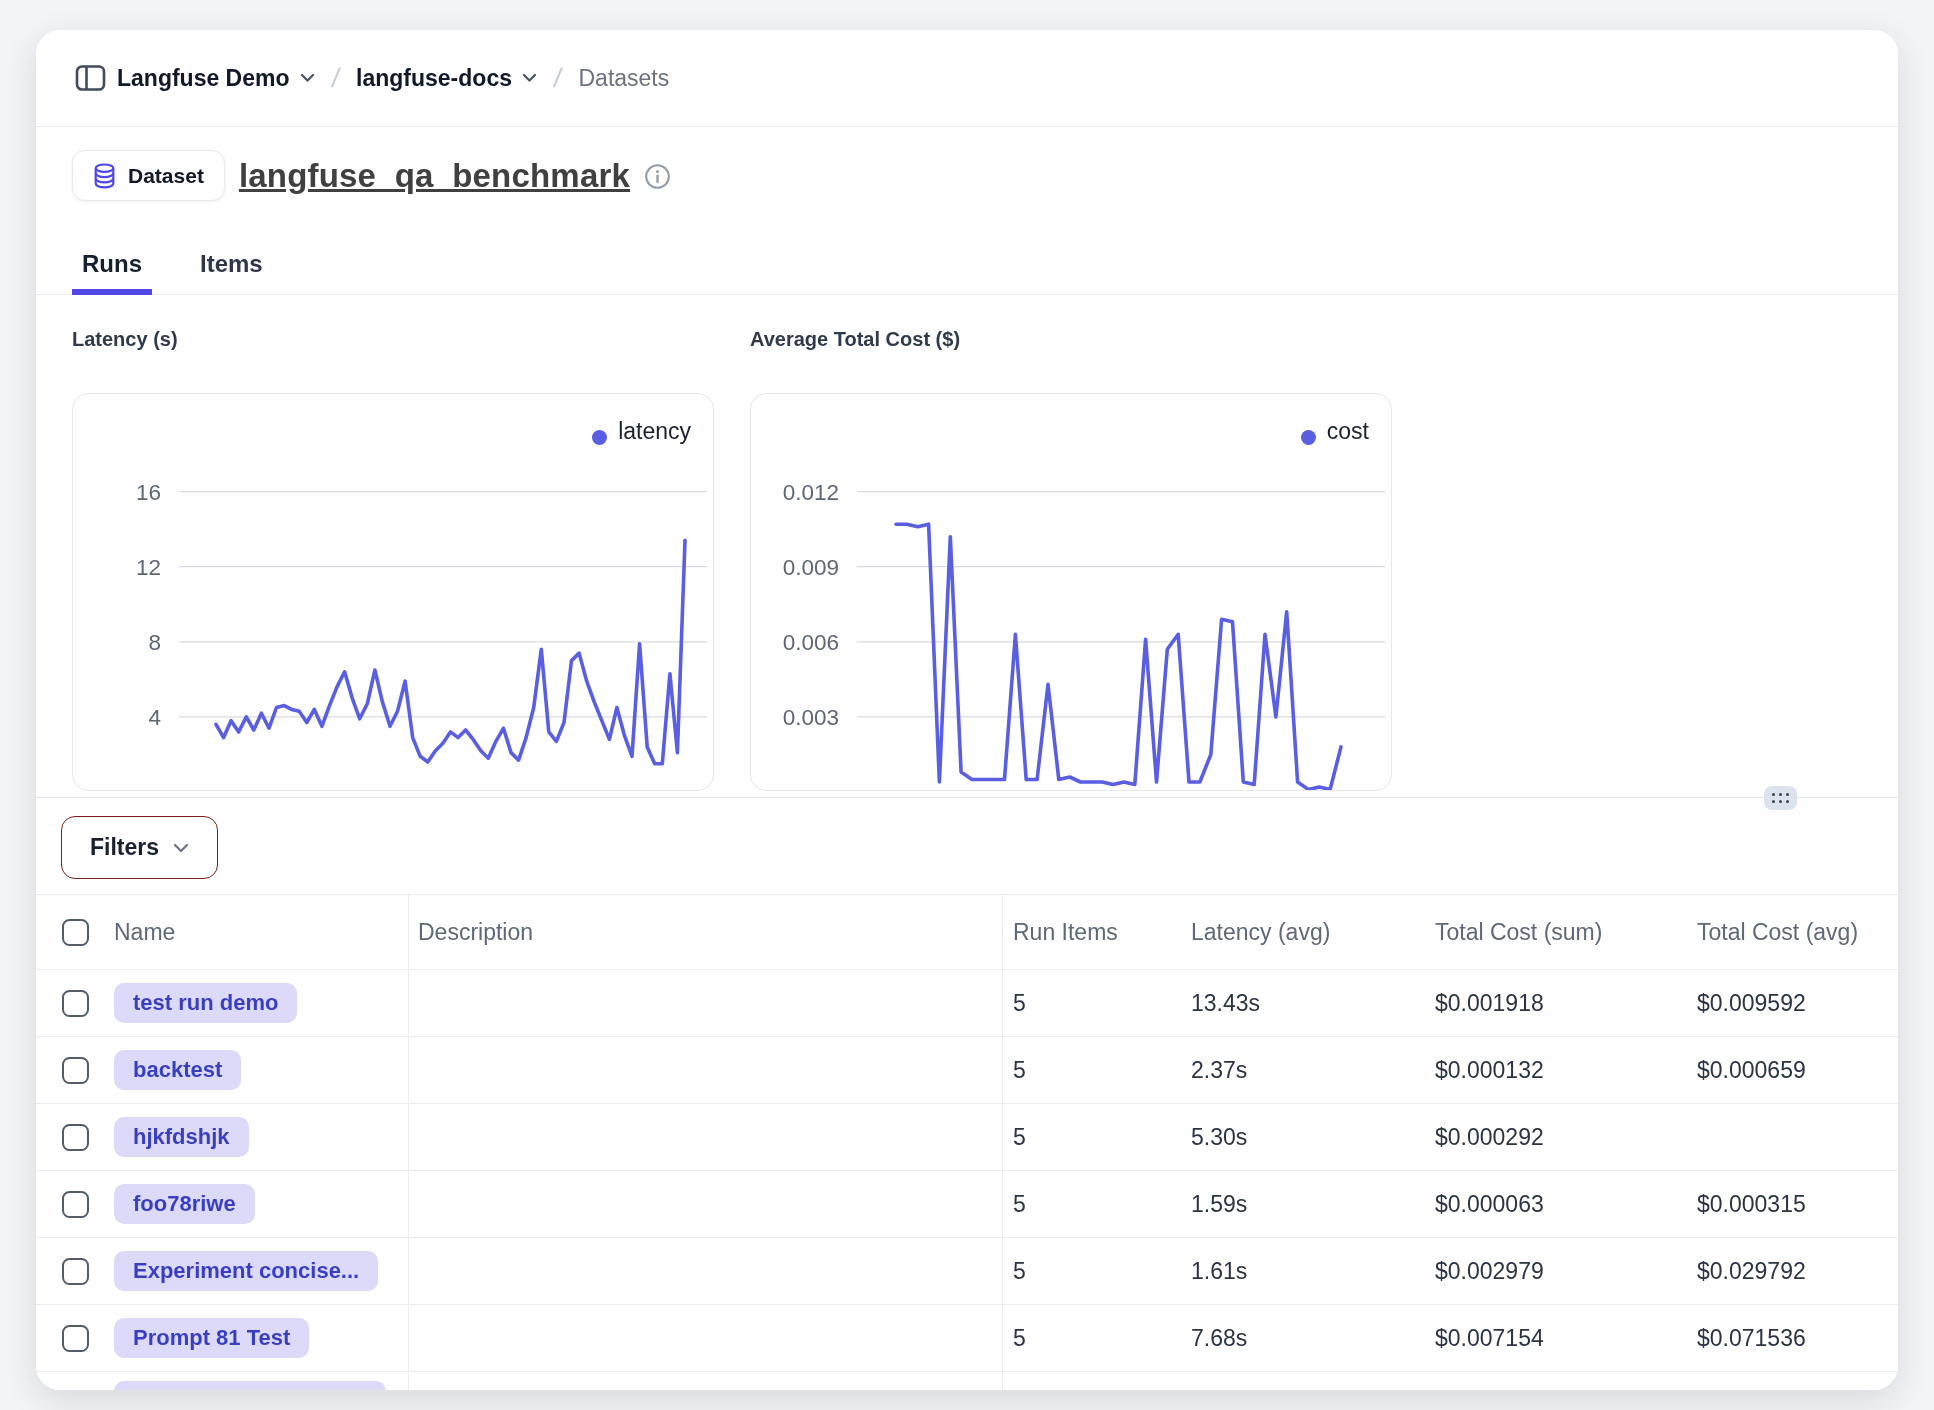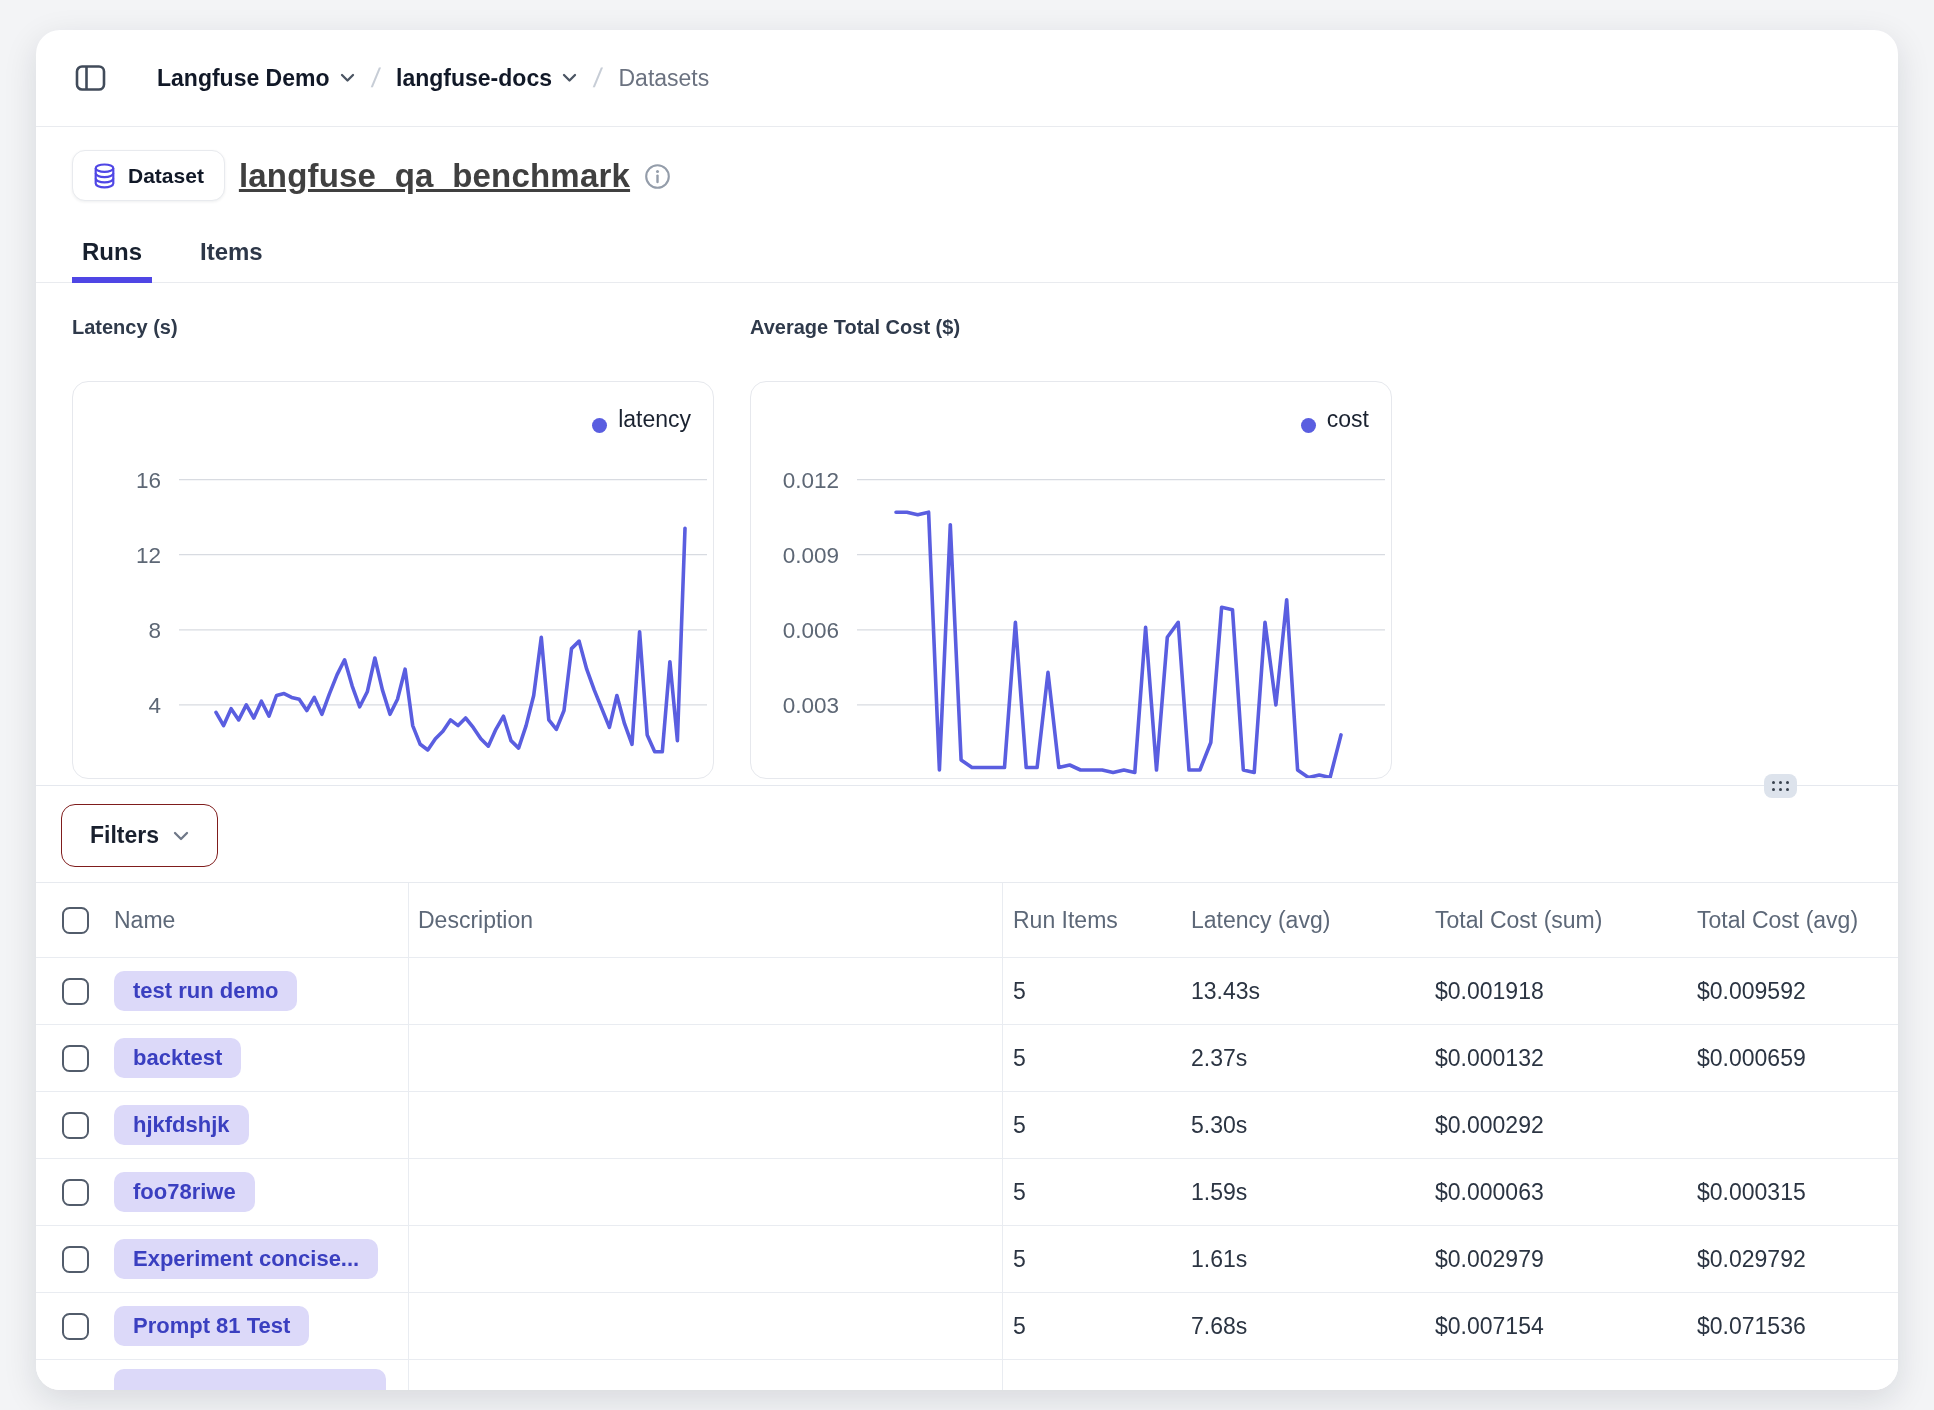--- a/index.html
+++ b/index.html
@@ -8,37 +8,37 @@
 
   .window { position:absolute; left:36px; top:30px; width:1862px; height:1360px;
     background:#ffffff; border-radius:24px; box-shadow:0 10px 34px rgba(15,23,42,.12);
     overflow:hidden; }
 
   
   .topbar { height:97px; display:flex; align-items:center; padding-left:39px;
     border-bottom:1px solid #e9ebef; }
   .panel-btn { background:none; border:none; cursor:pointer; width:42px; height:40px;
     display:flex; align-items:center; }
-  .breadcrumb { display:flex; align-items:center; margin-left:40px; gap:17px; }
+  .breadcrumb { display:flex; align-items:center; gap:17px; }
   .crumb { display:flex; align-items:center; gap:10px; background:none; border:none;
     font-family:inherit; font-size:23px; font-weight:600; color:#111827; cursor:pointer; }
   .crumb.muted { font-weight:500; color:#6b7280; cursor:default; }
   .slash { color:#c7cdd6; font-size:27px; font-weight:300; transform:skewX(-8deg); }
 
   
   .title-row { height:105px; padding:23px 0 0 36px; display:flex; align-items:flex-start; }
   .badge { display:inline-flex; align-items:center; gap:12px; height:51px; padding:16px 20px;
     background:#ffffff; border:1px solid #e8eaee; border-radius:13px;
     box-shadow:0 1px 3px rgba(15,23,42,.07); }
   .badge-label { font-size:21px; font-weight:700; color:#111827; }
   .page-title { font-size:33px; font-weight:700; color:#404040; margin-left:14px; line-height:51px; letter-spacing:.2px;text-decoration:underline; }
   .info-ic { margin-left:14px; margin-top:13px; display:inline-flex; cursor:pointer; }
 
   
-  .tabs { height:51px; display:flex; gap:38px; padding-left:36px; border-bottom:1px solid #e9ebef; }
+  .tabs { height:51px; display:flex; gap:38px; padding-left:36px; border-bottom:1px solid #e9ebef;margin-top:12px; }
   .tab { font-size:24px; font-weight:600; color:#2d3748; padding:0 10px; height:51px;
     line-height:40px; border-bottom:6px solid transparent; cursor:pointer; }
   .tab.active { color:#17202e; border-bottom-color:#4f46e5; }
 
   
   .charts { height:480px; padding:33px 0 0 36px; display:flex; gap:36px; }
   .chart-block { width:642px; }
   .chart-title { font-size:20px; font-weight:600; color:#2f3a4b; height:29px; margin-bottom:36px; }
   .chart-card { position:relative; width:642px; height:398px; border:1px solid #e6e8ed;
     border-radius:16px; background:#fff; overflow:hidden; }

